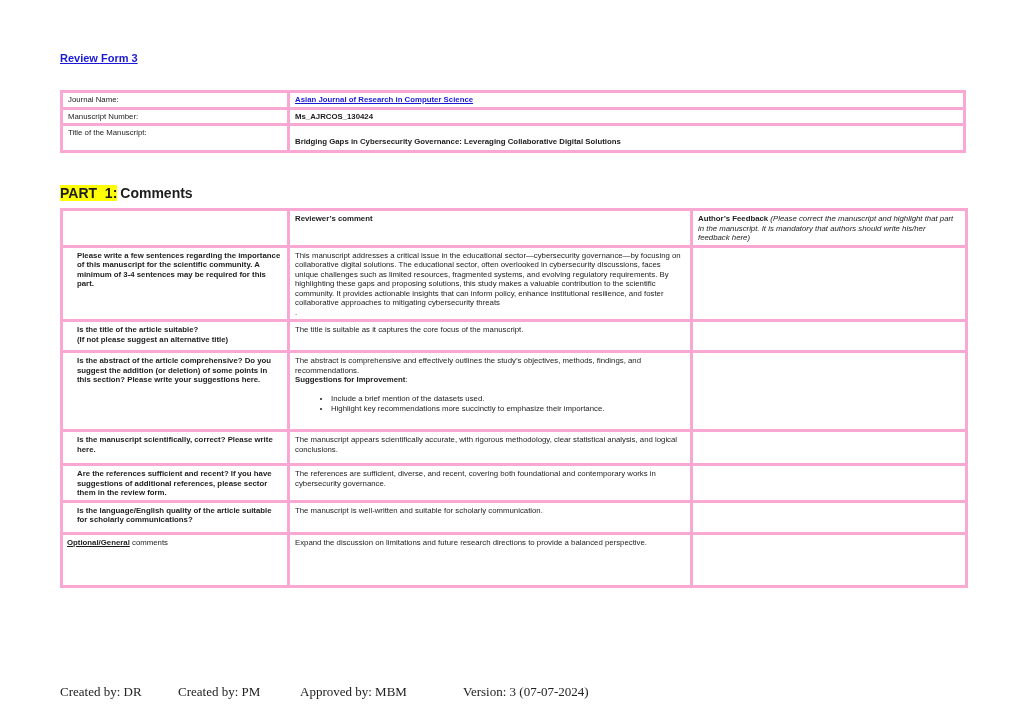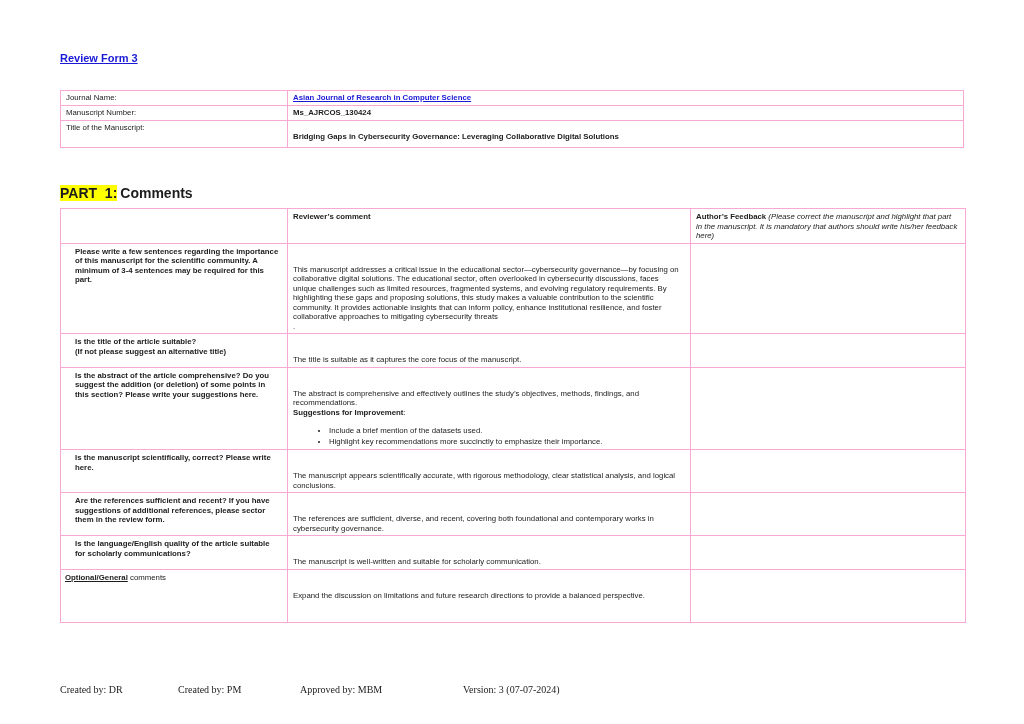--- a/index.html
+++ b/index.html
@@ -3,55 +3,55 @@
 <meta charset="utf-8">
 <style>
   html,body{margin:0;padding:0;background:#ffffff;}
   .page{position:relative;width:1024px;height:724px;background:#ffffff;overflow:hidden;
         font-family:"Liberation Sans",sans-serif;color:#1c1c1c;}
 
   .doc-title{position:absolute;left:60px;top:52px;font-size:11px;font-weight:bold;
              color:#1a1ad6;text-decoration:underline;}
 
   table{border-collapse:collapse;table-layout:fixed;}
-  td{border:1px solid #f9a8d4;vertical-align:top;font-size:7.8px;line-height:9.5px;
+  td{border:3px solid #f9a8d4;vertical-align:top;font-size:7.8px;line-height:9.5px;
      padding:2px 6px 2px 5px;overflow:hidden;word-wrap:break-word;}
 
   
   .info-table{position:absolute;left:60px;top:90px;width:903px;}
   .info-table .r1{height:15px;}
   .info-table .r2{height:15px;}
   .info-table .r3{height:27px;}
   .info-table .r4{height:13px;}
   .info-value-bold{font-weight:bold;}
   .journal-link{color:#1a1ad6;font-weight:bold;text-decoration:underline;cursor:pointer;}
   .title-value{padding-top:11px;font-weight:bold;}
 
   
   .part-line{position:absolute;left:60px;top:187px;font-size:14px;font-weight:bold;line-height:12px;}
   .part-badge{background:#ffff00;white-space:pre;}
   .part-label{margin-left:3px;}
 
   
   .comments-table{position:absolute;left:60px;top:208px;width:905px;}
   .q-cell{font-weight:bold;padding-left:14px;padding-top:3px;}
-  .c-cell{padding-top:21px;}
+  .c-cell{padding-top:3px;}
   .head-reviewer{font-weight:bold;padding-top:3px;}
   .head-author{padding-top:3px;}
   .head-author .b{font-weight:bold;}
   .head-author .i{font-style:italic;}
   .opt-cell{padding-left:4px;padding-top:3px;margin-top:12px;}
   .opt-bold{font-weight:bold;text-decoration:underline;}
   .bullets{margin:9px 0 0 0;padding:0 0 0 36px;list-style-type:disc;}
   .bullets li{margin:0 0 1px 0;}
   .sug-label{font-weight:bold;}
 
   
   .footer-item{position:absolute;top:684px;font-family:"Liberation Serif",serif;
-               font-size:10px;color:#222;}
+               font-size:13px;color:#222;}
   .f1{left:60px;} .f2{left:178px;} .f3{left:300px;text-align:right;} .f4{left:463px;}
 </style>
 </head>
 <body>
 
 <div class="page">
 
   <div class="doc-title">Review Form 3</div>
 
   <table class="info-table">

